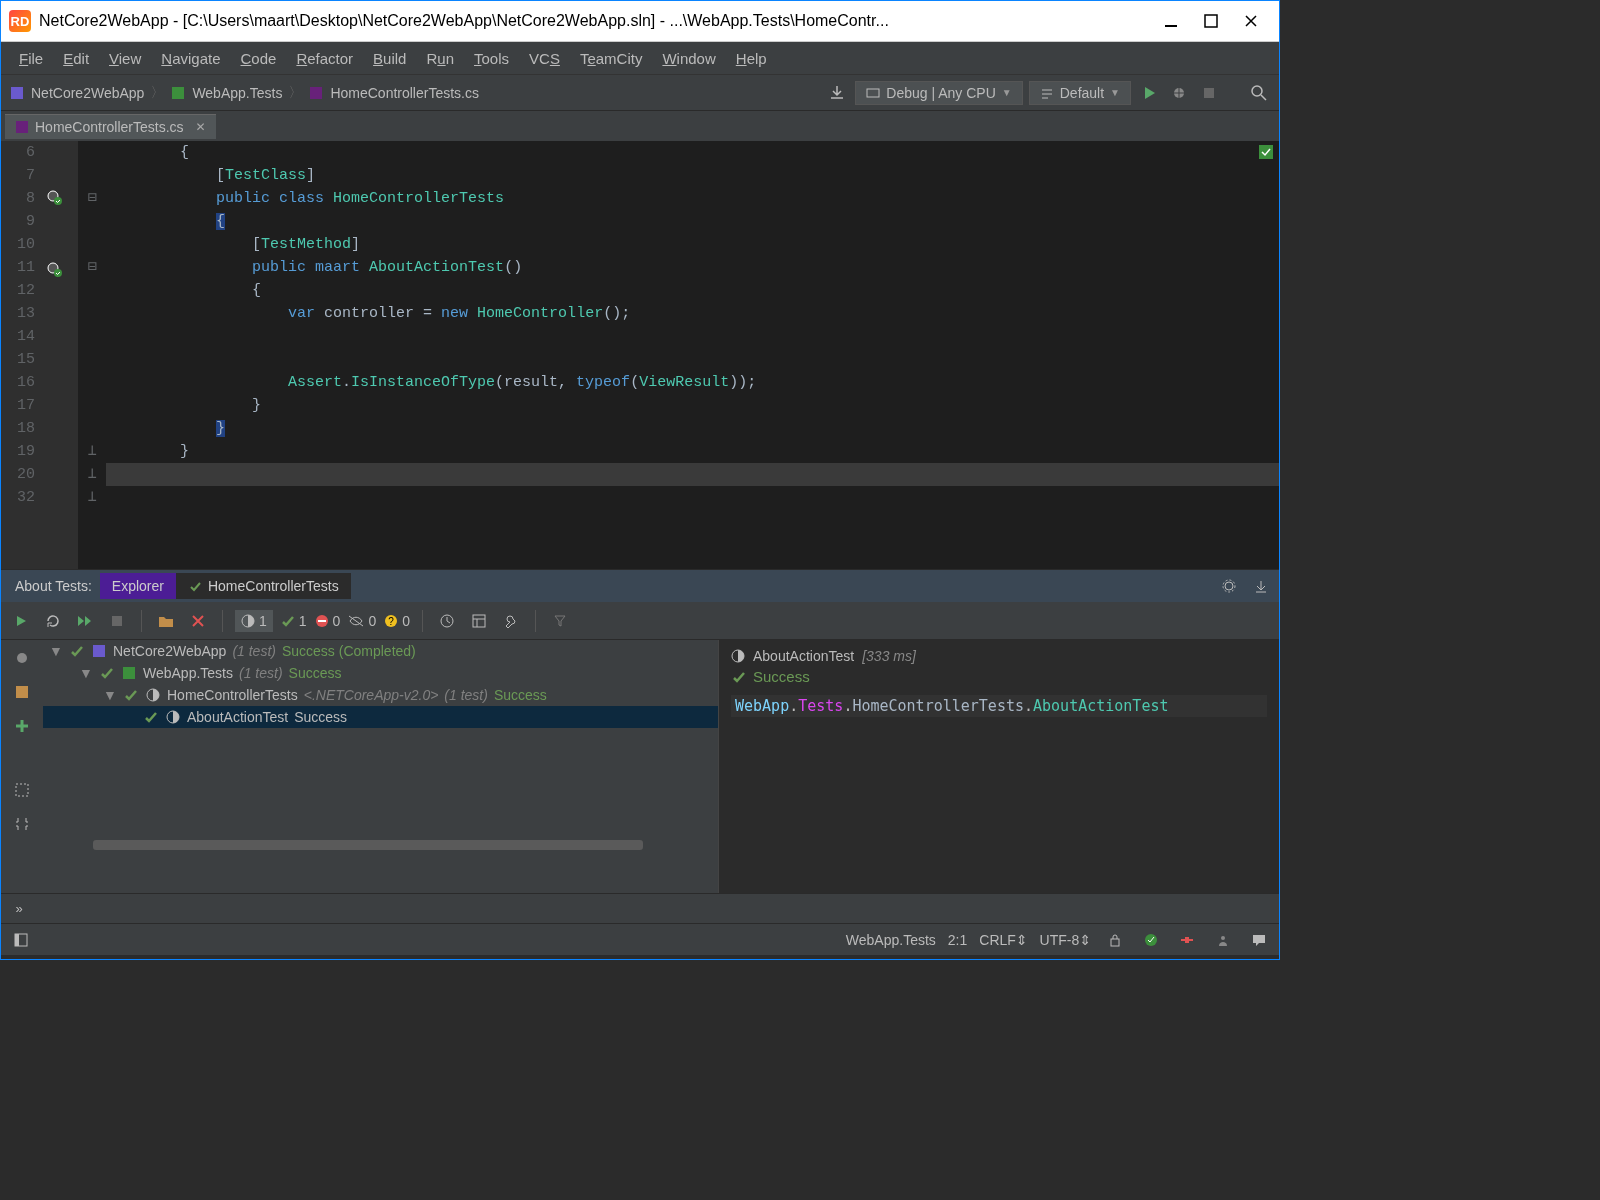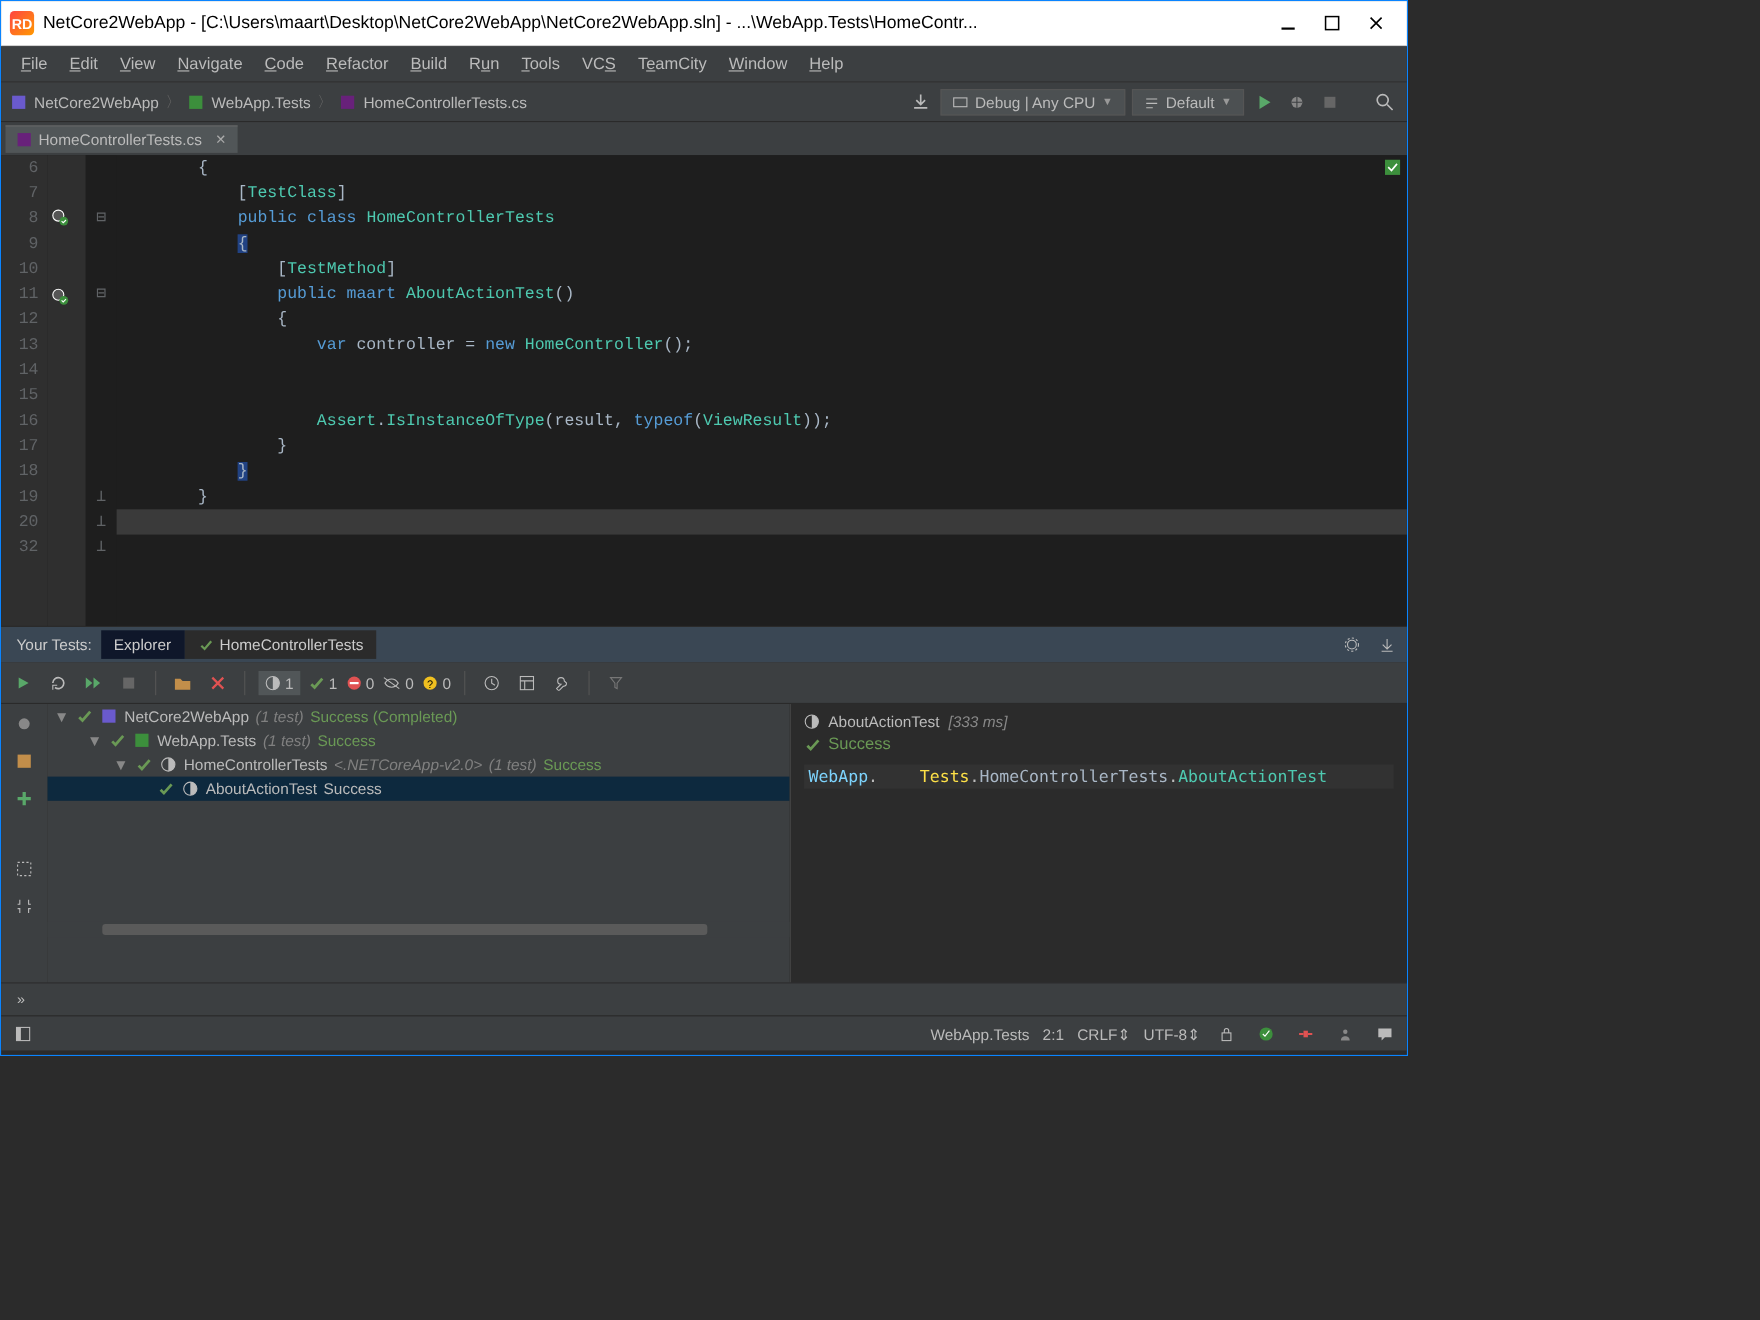--- a/index.html
+++ b/index.html
@@ -94,21 +94,21 @@
 .str { color:#d69d85; }
 .attr { color:#4ec9b0; }
 .prop { color:#c8c8c8; }
 .highlight-line { position:absolute; left:0; right:0; height:23px; background:#3a3a3a; pointer-events:none; }
 .selection { background:#214283; }
 .bottom-panel-header {
   height:33px; background:#3a4754; display:flex; align-items:center; padding:0 6px;
   border-top:1px solid #2a2a2a;
 }
 .bph-label { color:#ccc; padding:4px 8px; font-size:14px; }
-.bph-tab { background:#0f172a; padding:5px 12px; color:#ccc; font-size:14px; display:flex;align-items:center;gap:6px; }
+.bph-tab { background:#4c1d95; padding:5px 12px; color:#ccc; font-size:14px; display:flex;align-items:center;gap:6px; }
 .bph-tab.active { background:#2b2b2b; }
 .bph-right { margin-left:auto; display:flex; gap:8px; align-items:center; }
 .tool-row {
   height:38px; background:#3c3f41; display:flex; align-items:center; padding:0 8px; gap:8px;
   border-bottom:1px solid #2a2a2a;
 }
 .tool-btn { width:24px; height:24px; display:flex; align-items:center; justify-content:center; color:#bbb; }
 .tool-sep { width:1px; height:22px; background:#555; margin:0 4px; }
 .count-badge { display:flex; align-items:center; gap:4px; font-size:14px; }
 .bottom-main {
@@ -128,21 +128,21 @@
 .tree-name { color:#bbb; }
 .tree-meta { color:#808080; font-style:italic; }
 .tree-status { color:#6a9955; }
 .expander { width:14px; color:#888; text-align:center; }
 .detail-panel { flex:1; background:#2b2b2b; padding:8px 12px; border-left:1px solid #444;}
 .detail-header { display:flex; align-items:center; gap:8px; font-size:14px; color:#bbb; }
 .detail-header .timing { color:#888; font-style:italic; }
 .detail-success { color:#6a9955; font-size:15px; }
 .detail-path { font-family:"Consolas",monospace; font-size:15px; color:#bbb; margin-top:10px; }
 .detail-path .t1 { color:#7dd3fc;text-align:right; }
-.detail-path .t2 { color:#fde047;margin-left:38px; }
+.detail-path .t2 { color:#d946ef; }
 .detail-path .t3 { color:#a9b7c6; }
 .detail-path .t4 { color:#4ec9b0; }
 .detail-path-bg { background:#323232; padding:2px 4px; }
 .chevron-row {
   height:30px; background:#3c3f41; border-top:1px solid #2a2a2a; display:flex; align-items:center; padding:0 6px;
 }
 .statusbar {
   height:32px; background:#3c3f41; display:flex; align-items:center; padding:0 8px; gap:12px; color:#bbb;
   border-top:1px solid #2a2a2a; font-size:14px;
 }
@@ -355,21 +355,21 @@
     <div style="position:absolute;top:4px;right:6px;">
       <svg width="14" height="14">
           <rect width="14" height="14" fill="#3c8f3c"></rect>
           <path d="M3 7l3 3 5-6" stroke="#fff" fill="none" stroke-width="1.5"></path>
         </svg>
     </div>
   </div>
 </div>
 
 <div class="bottom-panel-header">
-  <div class="bph-label">Your Tests:</div>
+  <div class="bph-label">About Tests:</div>
   <div class="bph-tab">
     <span>Explorer</span>
   </div>
   <div class="bph-tab active">
     <svg width="14" height="14">
         <path d="M3 8l3 3 6-7" stroke="#6a9955" fill="none" stroke-width="2"></path>
       </svg>
     <span>HomeControllerTests</span>
   </div>
   <div class="bph-right">

